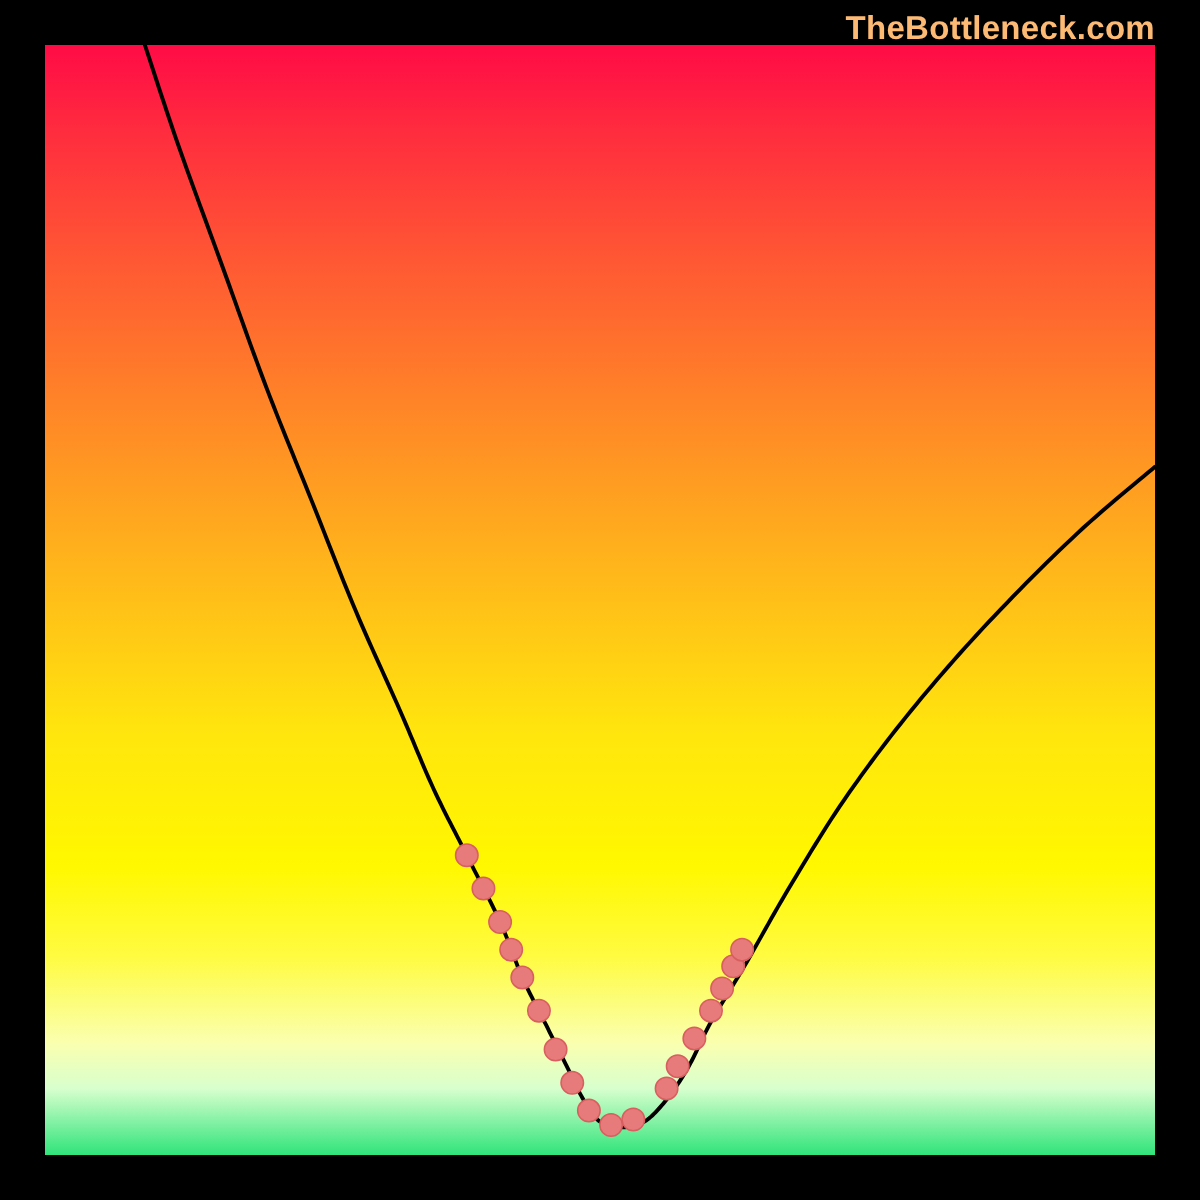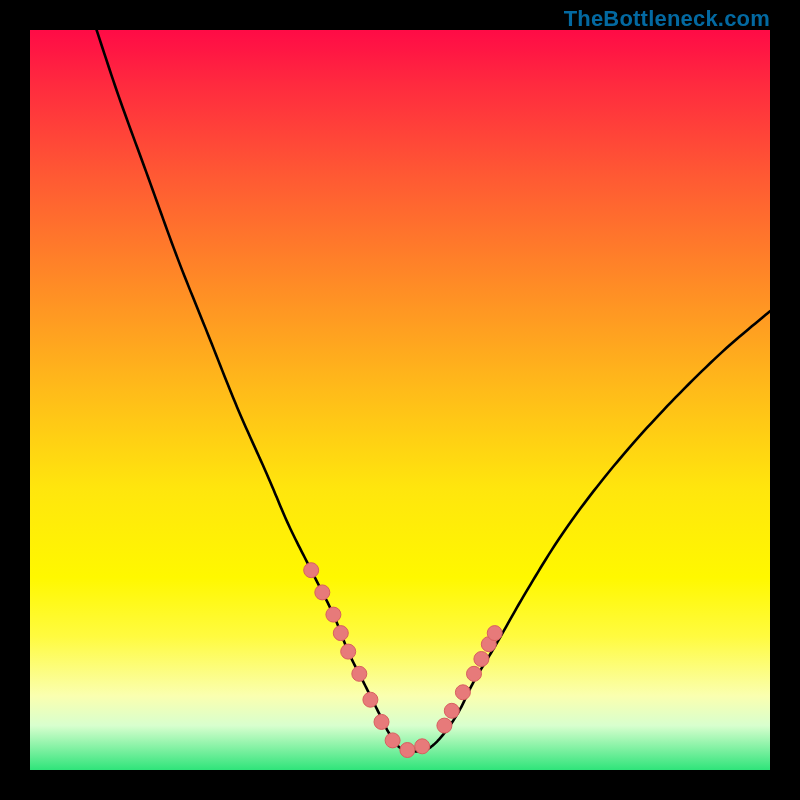--- a/index.html
+++ b/index.html
@@ -34,21 +34,21 @@
       #fff800 74%,
       #fffb40 82%,
       #faffb0 90%,
       #d8ffce 94%,
       #2fe47a 100%);
   }
   .watermark {
     position: absolute;
     top: 6px;
     right: 30px;
-    color: #0369a1;
+    color: #fdba74;
     font-size: 22px;
     font-weight: 600;
     letter-spacing: 0.2px;
     user-select: none;
   }
   svg.curve {
     position: absolute;
     left: 0;
     top: 0;
     width: 740px;

